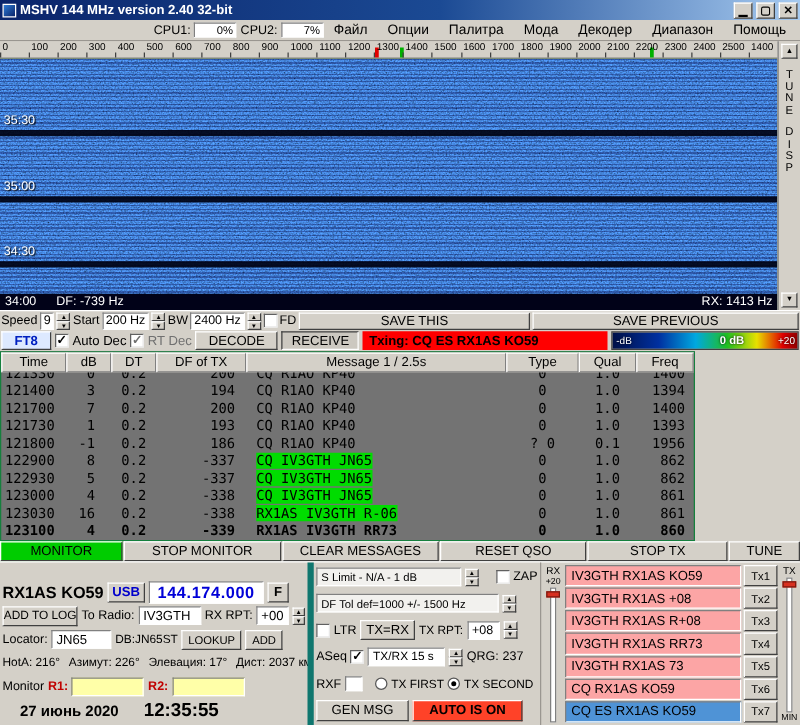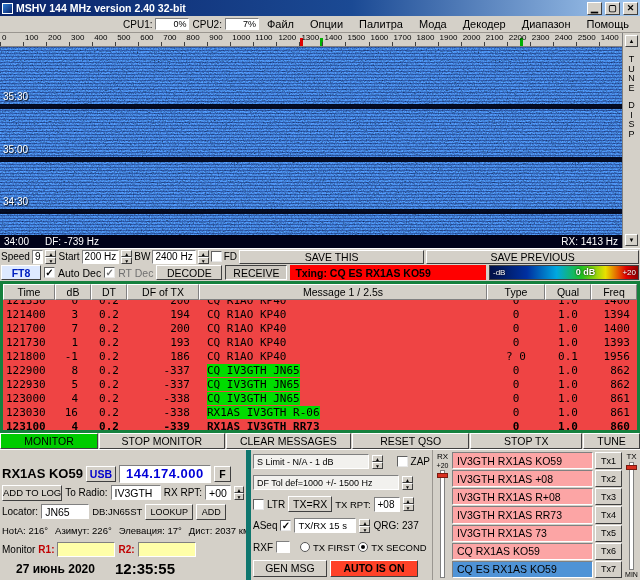--- a/index.html
+++ b/index.html
@@ -79,22 +79,22 @@
   .ft8 { width: 40px; background: #dde9ff; color: #0020c0; font-weight: bold; }
   .cbgrp { display: flex; align-items: center; gap: 3px; font-size: 10.5px; white-space: nowrap; }
   .txing { flex: 1; background: #ff0000; color: #000; font-weight: bold; font-size: 10.5px;
     display: flex; align-items: center; padding-left: 5px; white-space: nowrap; overflow: hidden; }
   .meter { position: relative; width: 150px; border: 1px solid #404040;
     background: linear-gradient(90deg,#001048 0%,#0030a0 25%,#00a8e0 45%,#20c020 62%,#e8e000 78%,#e00000 92%,#900000 100%); }
   .meter span { position: absolute; top: 2px; color: #fff; font-size: 8px; text-shadow: 0 0 2px #000; }
   .meter .ml { left: 3px; } .meter .mm { left: 58%; font-weight: bold; font-size: 9px; top: 1px; } .meter .mr { right: 2px; }
 
   
-  .tablewrap { position: absolute; top: 281px; left: 0; width: 640px; height: 152px; background: #ef4444;
-    border: 3px solid #15803d; }
+  .tablewrap { position: absolute; top: 281px; left: 0; width: 556px; height: 152px; background: #737373;
+    border: 1px solid #15803d; }
   .thead { display: flex; height: 16px; }
   .th { display: flex; align-items: center; justify-content: center; font-size: 10.5px;
     background: #d4d0c8; border: 1px solid; border-color: #fff #808080 #808080 #fff; }
   .c1 { width: 52px; } .c2 { width: 36px; } .c3 { width: 36px; } .c4 { width: 72px; }
   .c5 { flex: 1; } .c6 { width: 58px; } .c7 { width: 46px; } .c8 { width: 46px; }
   .tbody { height: 134px; overflow: hidden; display: flex; flex-direction: column; justify-content: flex-end; }
   .trow { display: flex; height: 14px; line-height: 14px; flex: none;
     font-family: "DejaVu Sans Mono", "Liberation Mono", monospace; font-size: 11px; }
   .trow.bold { font-weight: bold; }
   .trow .c1 { padding-left: 3px; }

